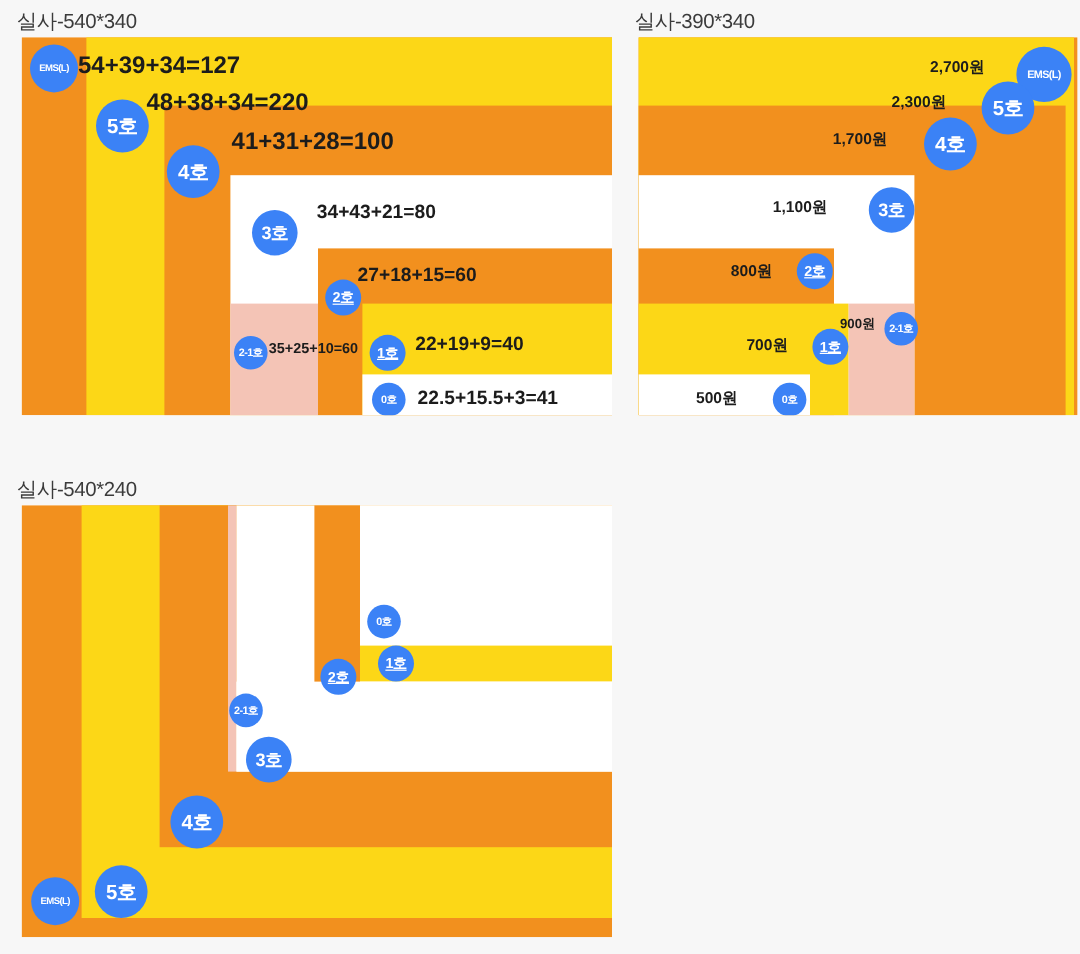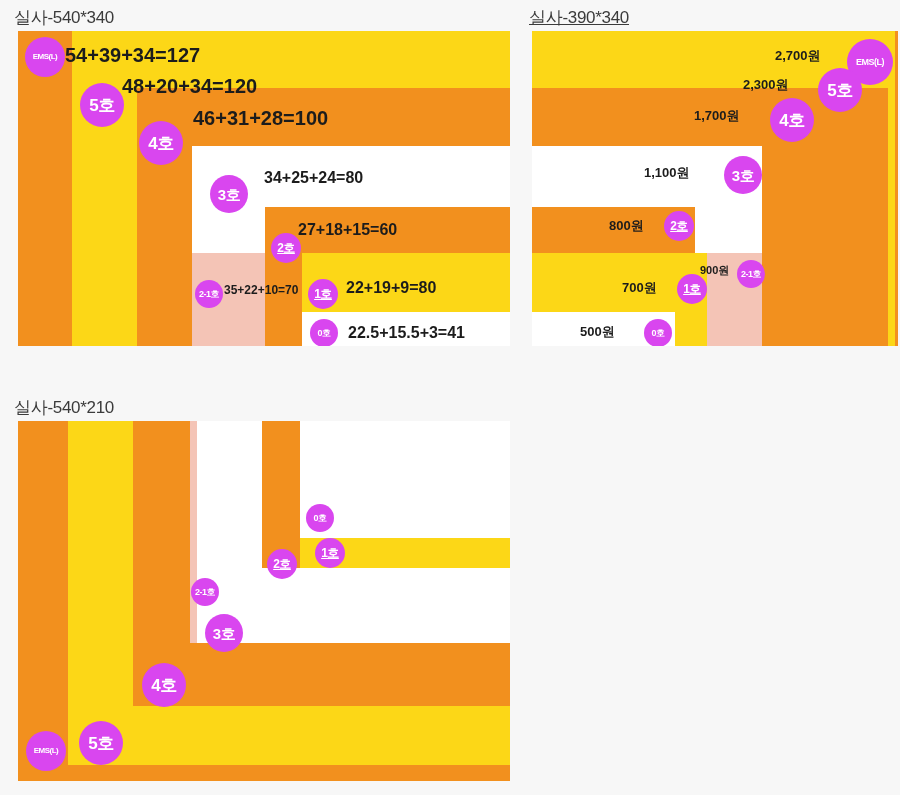--- a/index.html
+++ b/index.html
@@ -23,21 +23,21 @@
   .band{position:absolute;}
   .c-orange{background:#f2901e;}
   .c-yellow{background:#fcd717;}
   .c-white {background:#ffffff;}
   .c-pink  {background:#f4c4b6;}
 
   
   .badge{
     position:absolute;
     border-radius:50%;
-    background:#d946ef;
+    background:#3b82f6;
     color:#ffffff;
     display:flex;
     align-items:center;
     justify-content:center;
     font-weight:bold;
     line-height:1;
     text-align:left;
     letter-spacing:-0.5px;
     z-index:30;
   }
@@ -89,32 +89,32 @@
     <div class="badge sz-ems" style="left:7px;top:6px;">EMS(L)</div>
     <div class="badge sz-lg" style="left:62px;top:52px;">5호</div>
     <div class="badge sz-lg" style="left:121px;top:90px;">4호</div>
     <div class="badge sz-md" style="left:192px;top:144px;">3호</div>
     <div class="badge sz-sm" style="left:253px;top:202px;">2호</div>
     <div class="badge sz-xs" style="left:177px;top:249px;">2-1호</div>
     <div class="badge sz-sm" style="left:290px;top:248px;">1호</div>
     <div class="badge sz-xs" style="left:292px;top:288px;">0호</div>
 
     <div class="val v-lg" style="left:47px;top:14px;">54+39+34=127</div>
-    <div class="val v-lg" style="left:104px;top:45px;">48+20+34=120</div>
-    <div class="val v-lg" style="left:175px;top:77px;">46+31+28=100</div>
-    <div class="val v-md" style="left:246px;top:139px;">34+25+24=80</div>
+    <div class="val v-lg" style="left:104px;top:45px;">48+38+34=220</div>
+    <div class="val v-lg" style="left:175px;top:77px;">41+31+28=100</div>
+    <div class="val v-md" style="left:246px;top:139px;">34+43+21=80</div>
     <div class="val v-md" style="left:280px;top:191px;">27+18+15=60</div>
-    <div class="val v-sm" style="left:206px;top:253px;">35+22+10=70</div>
-    <div class="val v-md" style="left:328px;top:249px;">22+19+9=80</div>
+    <div class="val v-sm" style="left:206px;top:253px;">35+25+10=60</div>
+    <div class="val v-md" style="left:328px;top:249px;">22+19+9=40</div>
     <div class="val v-md" style="left:330px;top:294px;">22.5+15.5+3=41</div>
   </div>
 </div>
 
 <div class="panel">
-  <div class="panel-title" style="left:529px;top:6px;text-decoration:underline;">실사-390*340</div>
+  <div class="panel-title" style="left:529px;top:6px;">실사-390*340</div>
 
   <div class="stage" style="left:532px;top:31px;width:366px;height:315px;background:#ffffff;">
 
     <div class="band c-orange" style="left:0px;top:0px;width:366px;height:315px;"></div>
 
     <div class="band c-yellow" style="left:0px;top:0px;width:363px;height:315px;"></div>
 
     <div class="band c-orange" style="left:0px;top:57px;width:356px;height:258px;"></div>
 
     <div class="band c-white" style="left:0px;top:115px;width:230px;height:200px;"></div>
@@ -141,21 +141,21 @@
     <div class="val v-price" style="left:162px;top:78px;text-align:right;">1,700원</div>
     <div class="val v-price" style="left:112px;top:135px;">1,100원</div>
     <div class="val v-price" style="left:77px;top:188px;">800원</div>
     <div class="val v-price-sm" style="left:168px;top:234px;">900원</div>
     <div class="val v-price" style="left:90px;top:250px;">700원</div>
     <div class="val v-price" style="left:48px;top:294px;">500원</div>
   </div>
 </div>
 
 <div class="panel">
-  <div class="panel-title" style="left:14px;top:396px;">실사-540*210</div>
+  <div class="panel-title" style="left:14px;top:396px;">실사-540*240</div>
 
   <div class="stage" style="left:18px;top:421px;width:492px;height:360px;background:#ffffff;">
 
     <div class="band c-orange" style="left:0px;top:0px;width:492px;height:360px;"></div>
 
     <div class="band c-yellow" style="left:50px;top:0px;width:442px;height:344px;"></div>
 
     <div class="band c-orange" style="left:115px;top:0px;width:377px;height:285px;"></div>
 
     <div class="band c-pink" style="left:172px;top:0px;width:7px;height:222px;"></div>

